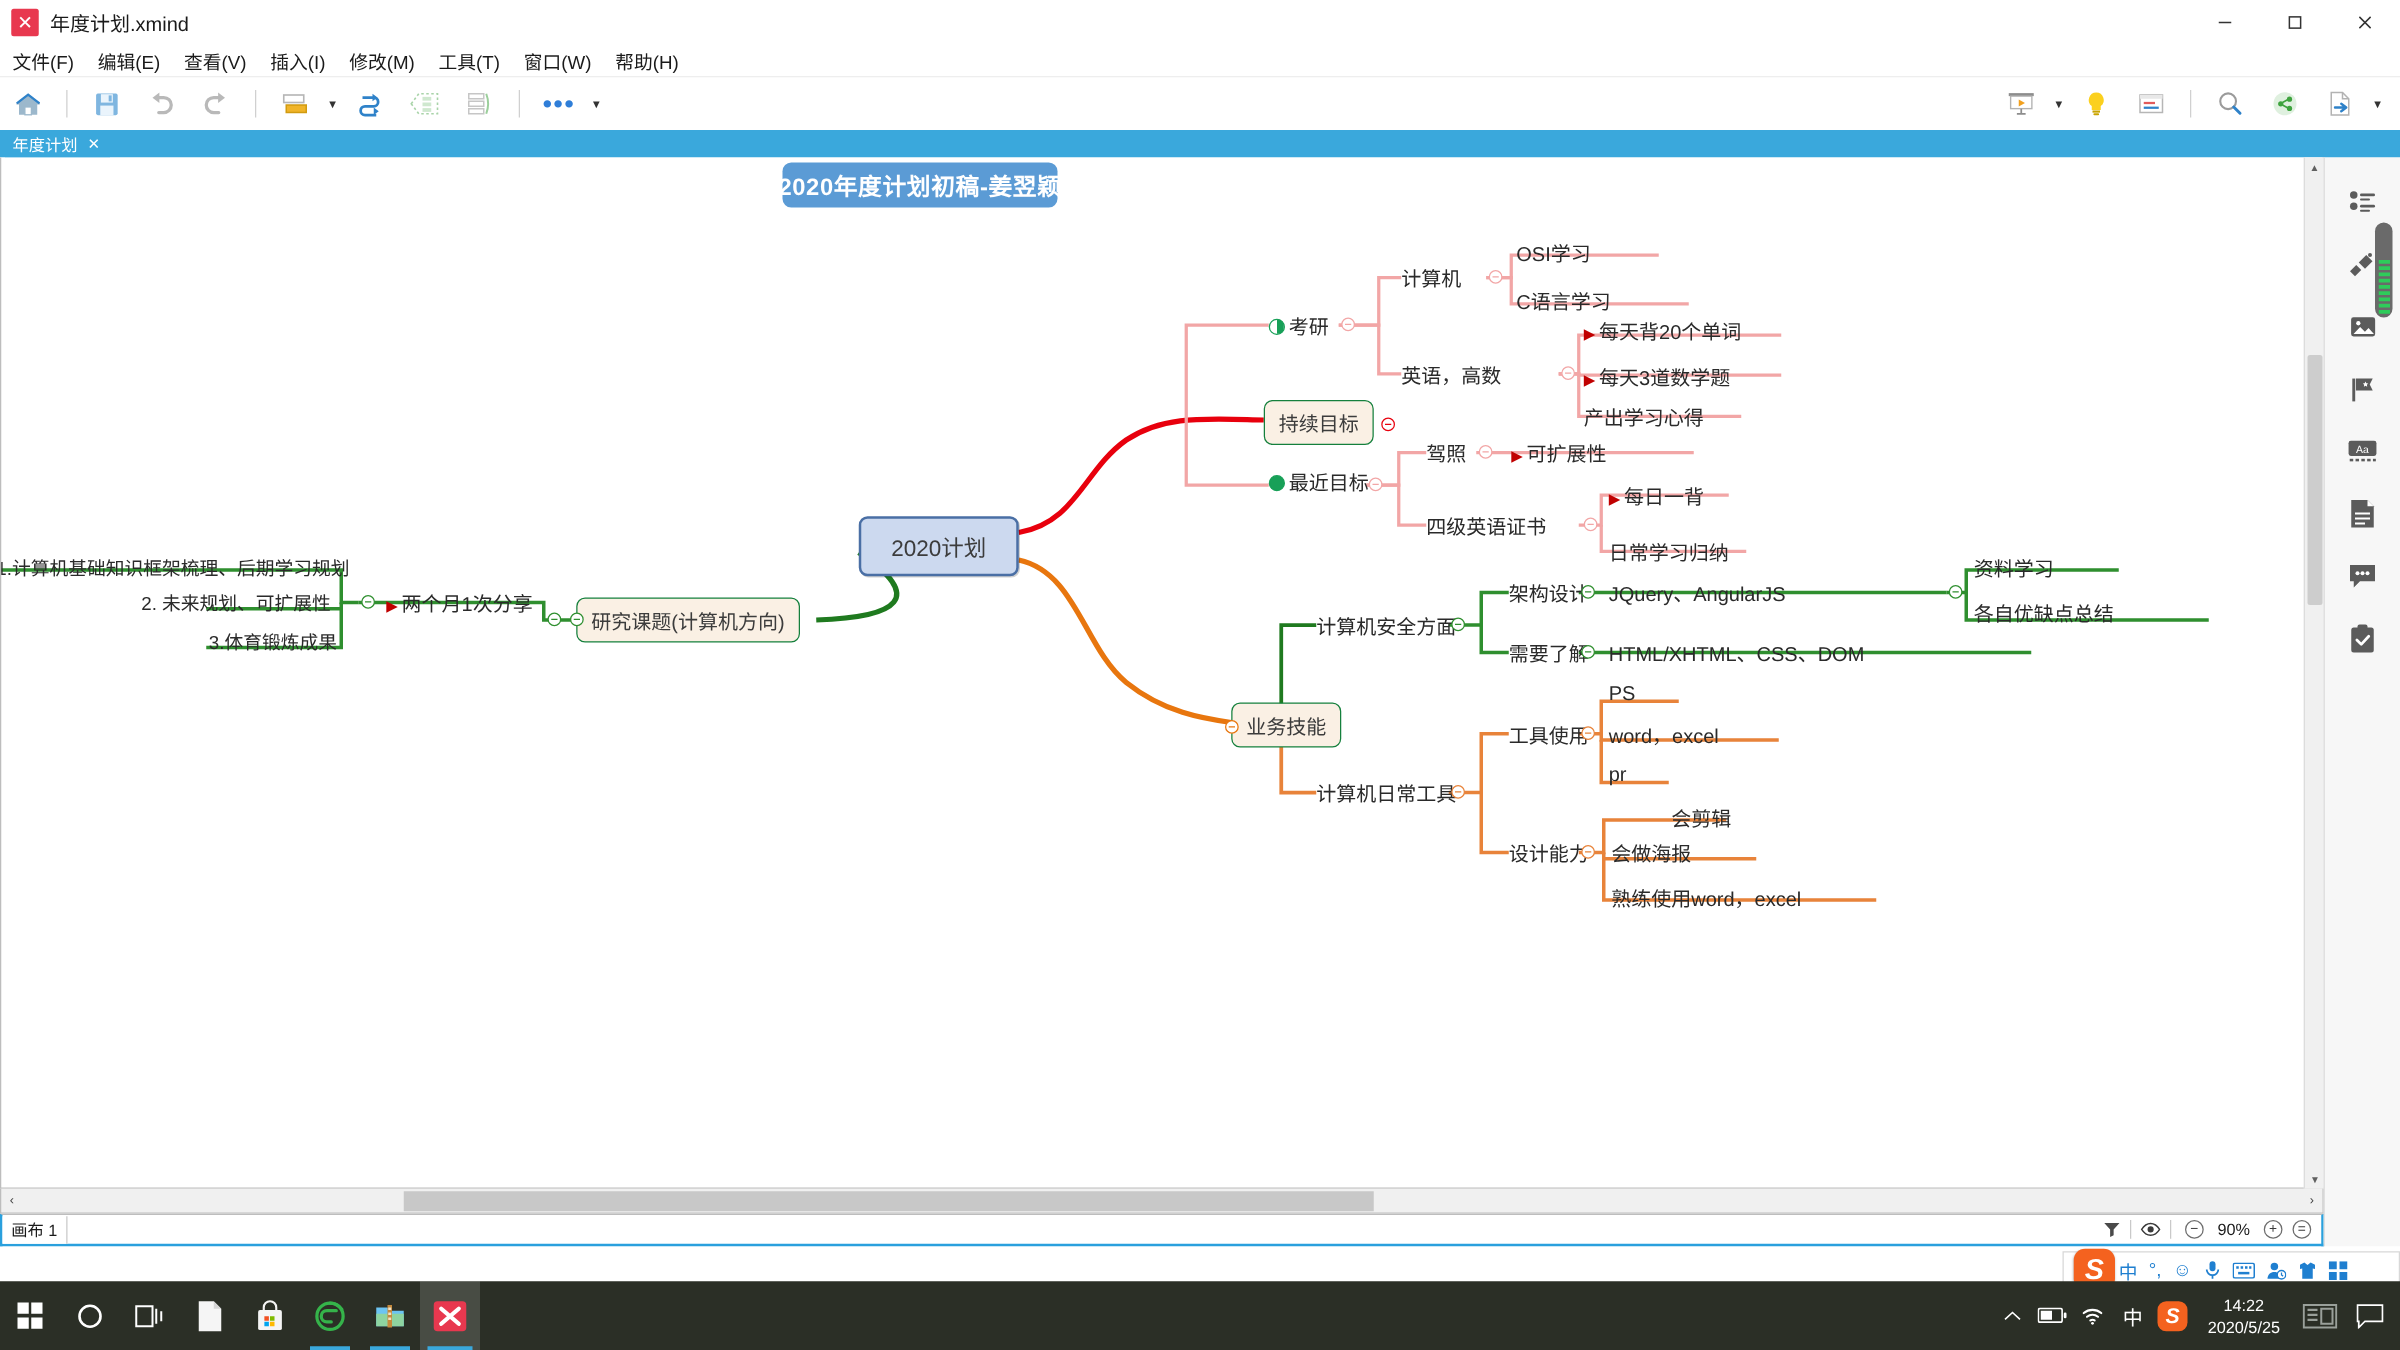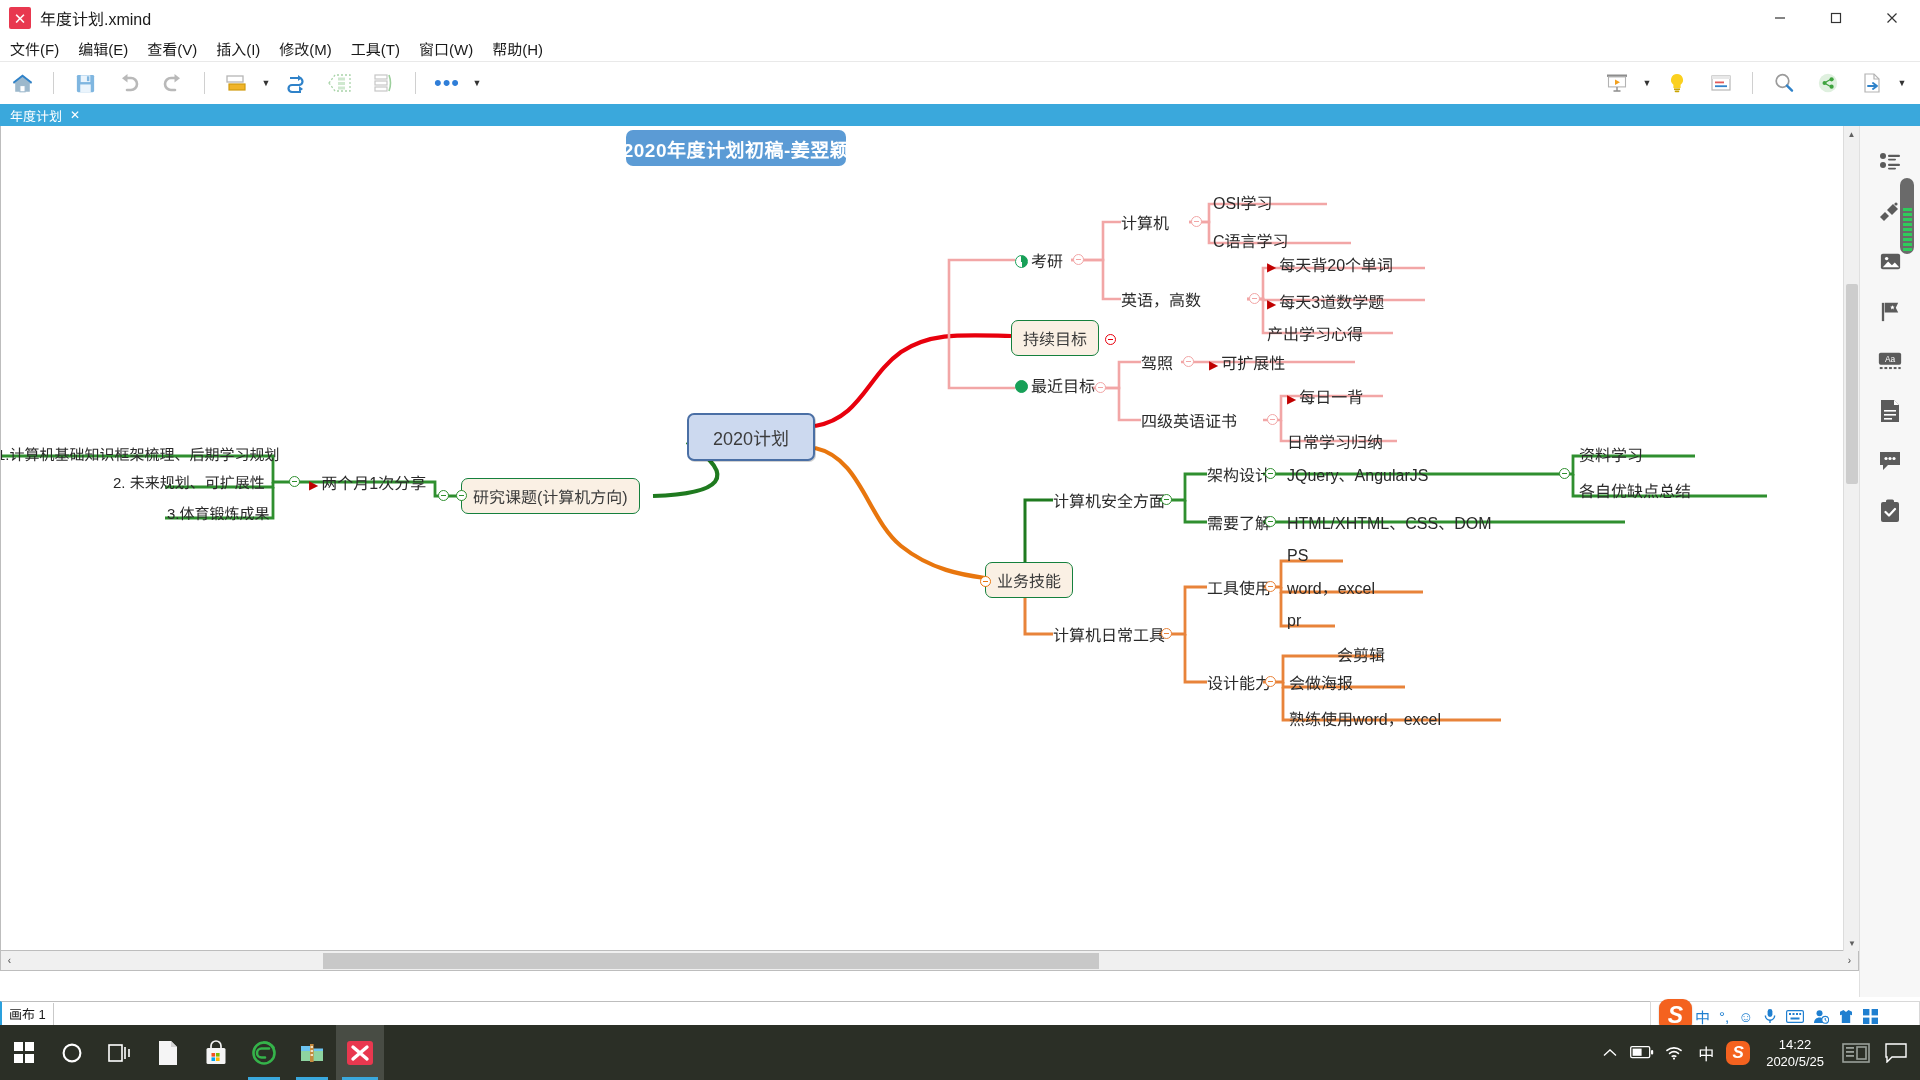--- a/index.html
+++ b/index.html
@@ -131,21 +131,21 @@
     display:flex; align-items:center;
   }
   .hscroll .arrow { width: 17px; text-align:center; font-size:10px; color:#444; }
   .hscroll .track { position:relative; flex:1; height:20px; }
   .hscroll .thumb { position:absolute; top:2px; left: 305px; width: 776px; height:16px; background:#c8c8c8; }
 
   
   .sheetbar {
     position:absolute; left:0; top: 971px; width: 1859px; height: 26px;
     background:#fff; border:2px solid #2aa0dd; border-top:1px solid #bdbdbd;
-    display:flex; align-items:center;margin-top:30px;
+    display:flex; align-items:center;
   }
   .sheet-tab {
     font-size:13px; color:#1a1a1a; padding: 2px 7px; border-right:1px solid #c9c9c9;
     height: 22px; display:flex; align-items:center; background:#fff;
   }
   .sheet-right { margin-left:auto; display:flex; align-items:center; height:22px; padding-right:4px; }
   .sheet-right > div { display:flex; align-items:center; justify-content:center; }
   .vline { width:1px; height:15px; background:#c9c9c9; margin: 0 7px; }
   .zoom-pct { font-size:13px; color:#1a1a1a; width:40px; text-align:center; }
   .circ-btn {

